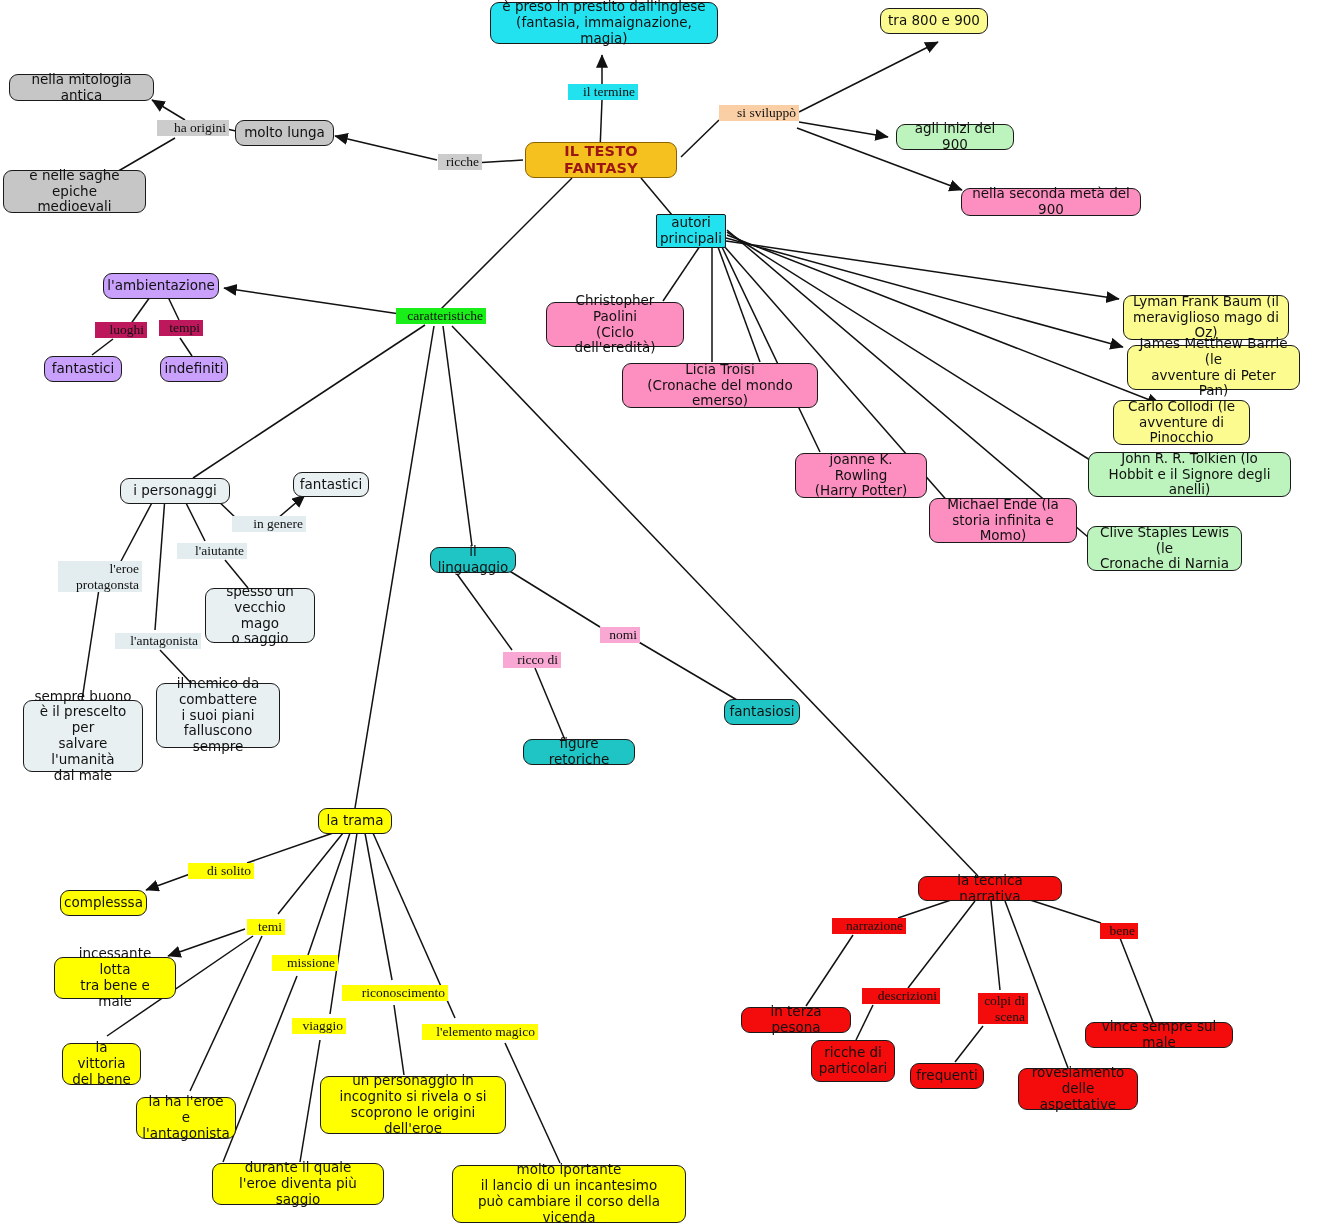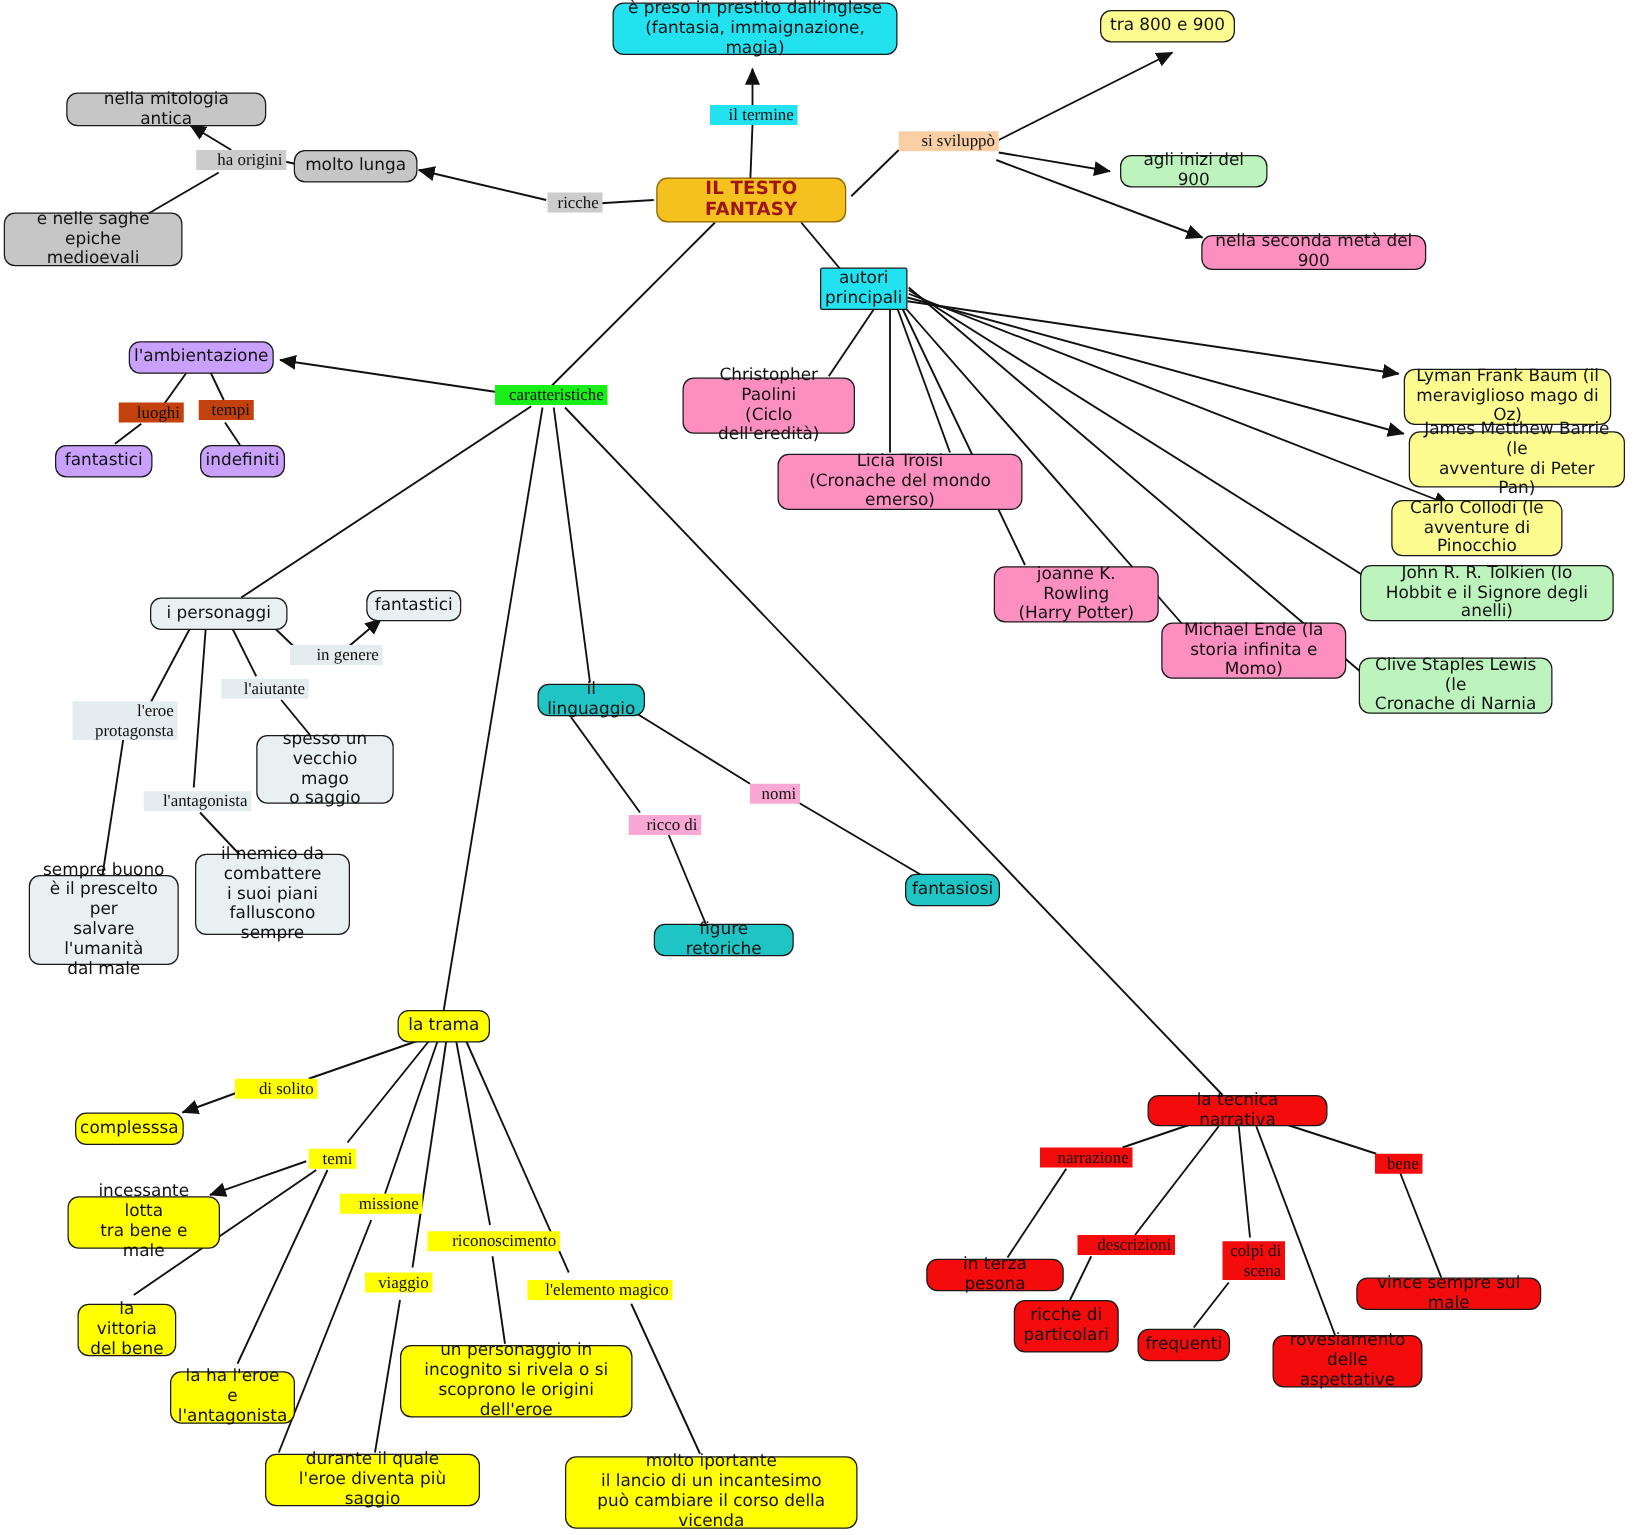--- a/index.html
+++ b/index.html
@@ -20,21 +20,21 @@
           font-weight:bold;font-size:14.5px;letter-spacing:.2px;}
   .c-cyan{background:#22e2f0;}
   .c-cyanlbl{background:#22e2f0;}
   .c-grey{background:#c6c6c6;}
   .c-greylbl{background:#cccccc;}
   .c-yellow{background:#fbfb8f;}
   .c-green{background:#bdf3bd;}
   .c-pink{background:#fd8fc0;}
   .c-pinklbl{background:#fbcfa5;}
   .c-violet{background:#c9a0fb;}
-  .c-violetlbl{background:#c2410c;}
+  .c-violetlbl{background:#be185d;}
   .c-greenlbl{background:#19ee19;}
   .c-ice{background:#e8f0f2;}
   .c-icelbl{background:#e3edef;}
   .c-teal{background:#1fc4c4;}
   .c-teallbl{background:#f9a8d4;}
   .c-yel{background:#ffff00;}
   .c-yellbl{background:#ffff00;}
   .c-red{background:#f40b0b;}
   .c-redlbl{background:#f40b0b;}
 </style>
@@ -163,21 +163,21 @@
 
   <div class="lbl c-pinklbl" style="left:719px;top:105px;width:80px;">si sviluppò</div>
 
   <div class="node c-yellow" style="left:880px;top:8px;width:108px;height:26px;text-align:center;">tra 800 e 900</div>
   <div class="node c-green" style="left:896px;top:124px;width:118px;height:26px;">agli inizi del 900</div>
   <div class="node c-pink" style="left:961px;top:188px;width:180px;height:28px;">nella seconda metà del 900</div>
 
   <div class="lbl c-greylbl" style="left:438px;top:154px;width:44px;">ricche</div>
   <div class="node c-grey" style="left:235px;top:120px;width:99px;height:26px;">molto lunga</div>
   <div class="lbl c-greylbl" style="left:157px;top:120px;width:72px;">ha origini</div>
-  <div class="node c-grey" style="left:9px;top:74px;width:160px;height:27px;margin-left:44px;">nella mitologia antica</div>
+  <div class="node c-grey" style="left:9px;top:74px;width:145px;height:27px;">nella mitologia antica</div>
   <div class="node c-grey" style="left:3px;top:170px;width:143px;height:43px;">e nelle saghe epiche
 medioevali</div>
 
   <div class="node c-cyan" style="left:656px;top:214px;width:70px;height:34px;border-radius:2px;">autori
 principali</div>
 
   <div class="node c-pink" style="left:546px;top:302px;width:138px;height:45px;">Christopher Paolini
 (Ciclo dell'eredità)</div>
   <div class="node c-pink" style="left:622px;top:363px;width:196px;height:45px;">Licia Troisi
 (Cronache del mondo emerso)</div>

